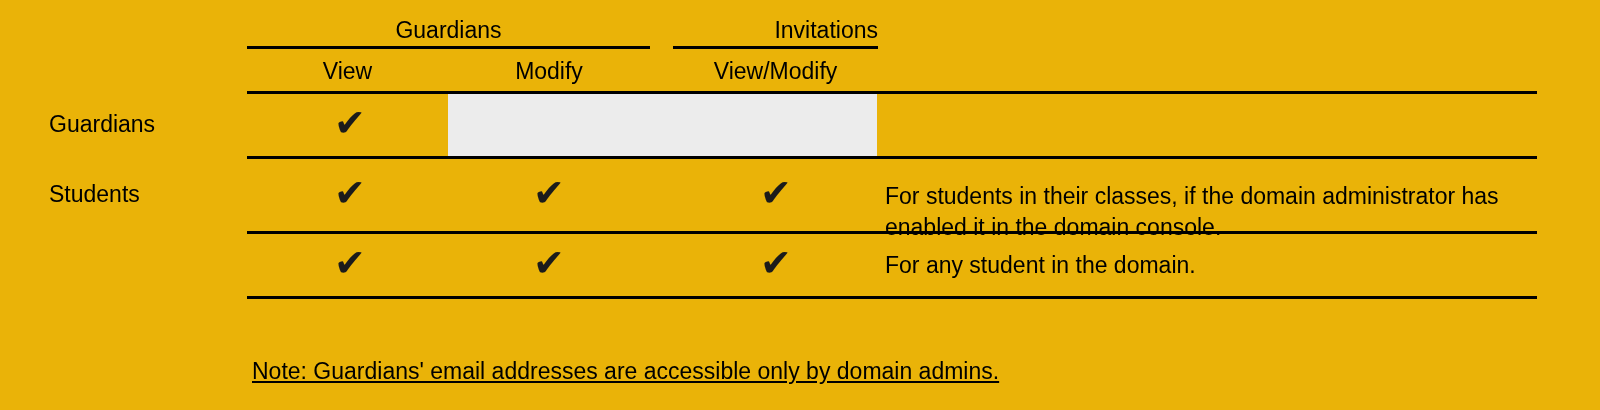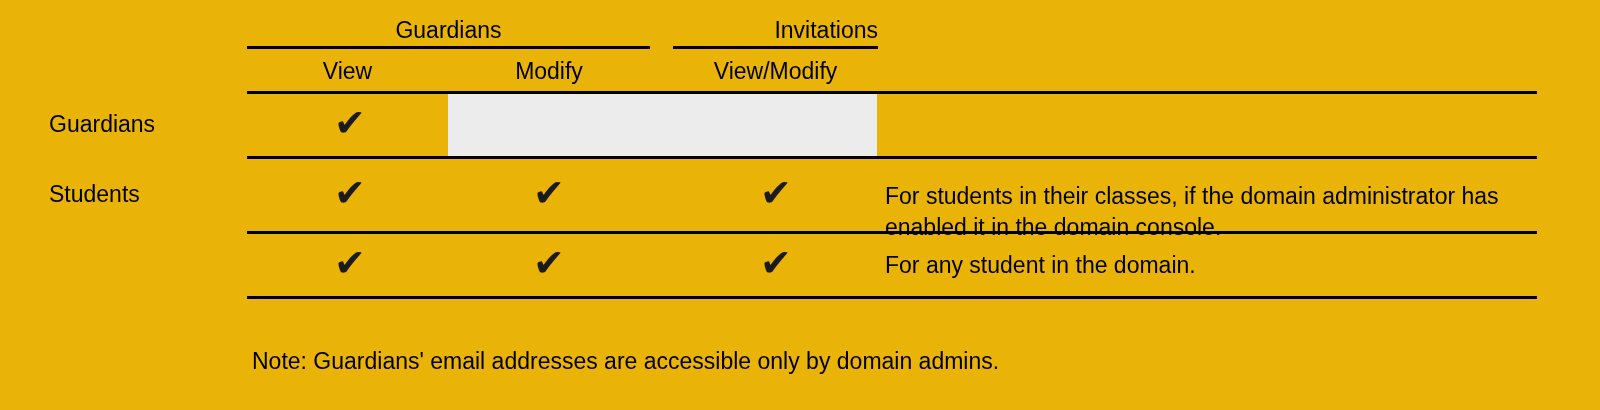--- a/index.html
+++ b/index.html
@@ -41,25 +41,26 @@
   }
   .note {
     position: absolute;
     font-size: 23px;
     line-height: 31px;
     color: #000000;
   }
   .footnote {
     position: absolute;
     left: 252px;
-    top: 347px;
+    top: 357px;
     font-size: 23px;
     line-height: 29px;
     color: #000000;
     white-space: nowrap;
+    text-decoration: underline;
   }
   
   .col-view      { left: 247px; width: 201px; }
   .col-modify    { left: 448px; width: 202px; }
   .col-vm        { left: 673px; width: 205px; }
   .grp-guardians { left: 247px; width: 403px; }
   .grp-invites   { left: 673px; width: 205px; }
   .full-rule     { left: 247px; width: 1290px; }
 </style>
 </head>

